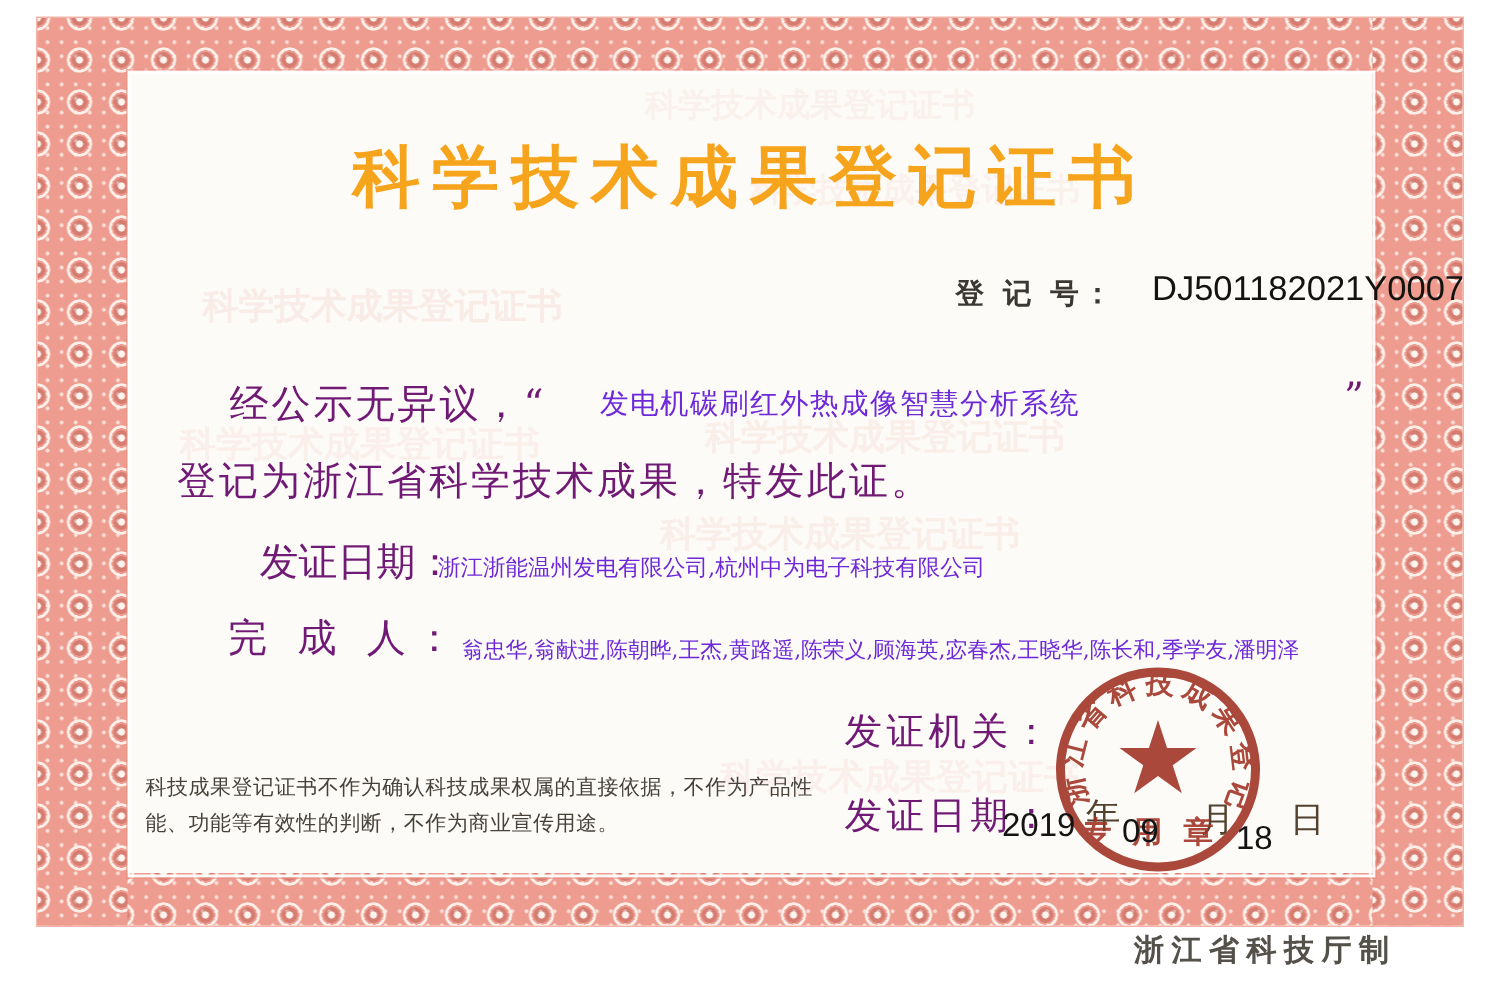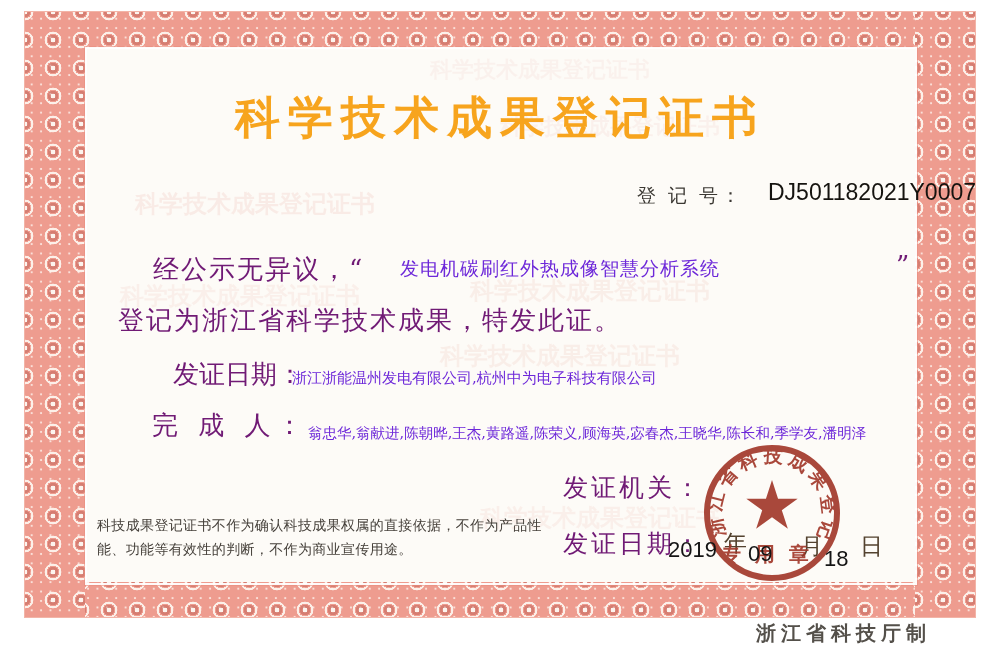--- a/index.html
+++ b/index.html
@@ -44,21 +44,21 @@
     font-family:"DejaVu Sans",sans-serif;white-space:nowrap;z-index:2;
   }
 
   
   .txt{position:absolute;white-space:nowrap;z-index:3;}
   .title{
     left:0;top:88px;width:1000px;text-align:center;
     font-size:45px;font-weight:bold;letter-spacing:8px;
     color:#F7A41D;font-family:"DejaVu Sans",sans-serif;
   }
-  .reg-label{left:637px;top:183px;font-size:19px;font-weight:normal;color:#3b3833;letter-spacing:3px;font-family:"DejaVu Sans",sans-serif;}
+  .reg-label{left:637px;top:183px;font-size:19px;font-weight:bold;color:#3b3833;letter-spacing:3px;font-family:"DejaVu Sans",sans-serif;}
   .reg-value{left:736px;top:179px;font-size:23px;color:#15130f;font-family:"Liberation Sans",sans-serif;margin-left:32px;}
 
   .kai{font-family:"DejaVu Serif",serif;color:#701a75;}
   .song{font-family:"DejaVu Serif",serif;color:#6d28d9;}
 
   .line1-prefix{left:153px;top:252px;font-size:26px;letter-spacing:2px;}
   .achievement{left:400px;top:256px;font-size:19px;letter-spacing:1px;}
   .line1-suffix{left:896px;top:250px;font-size:26px;}
   .line2{left:118px;top:303px;font-size:26px;letter-spacing:2px;}
 

